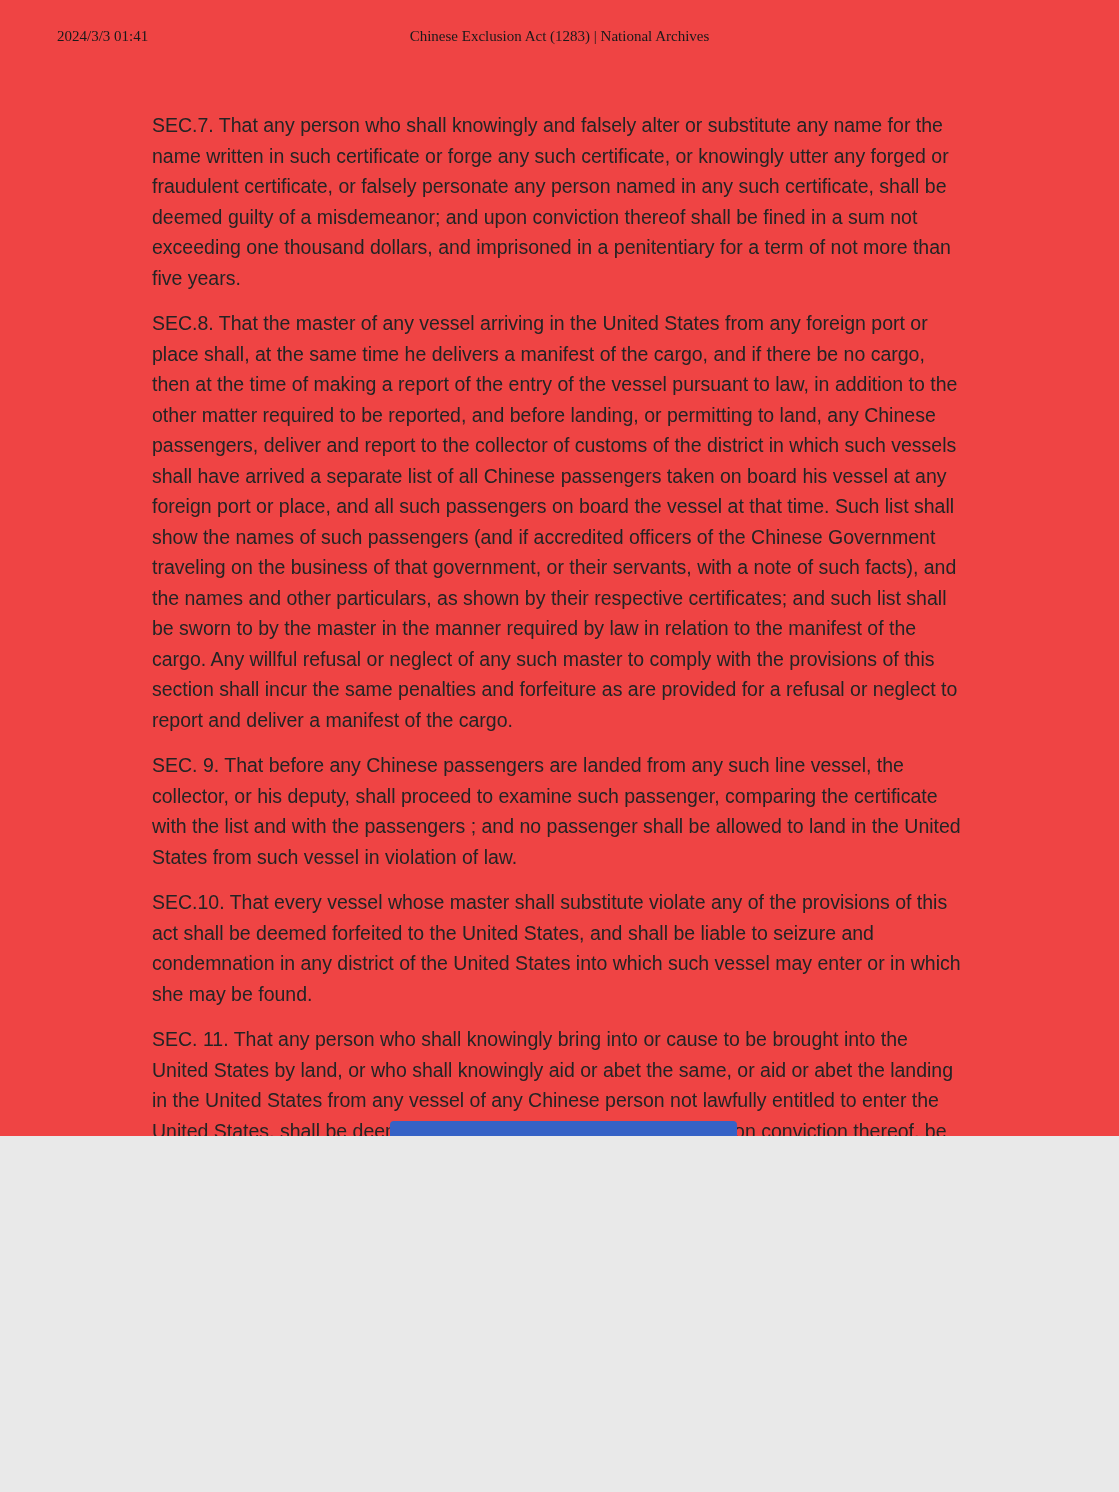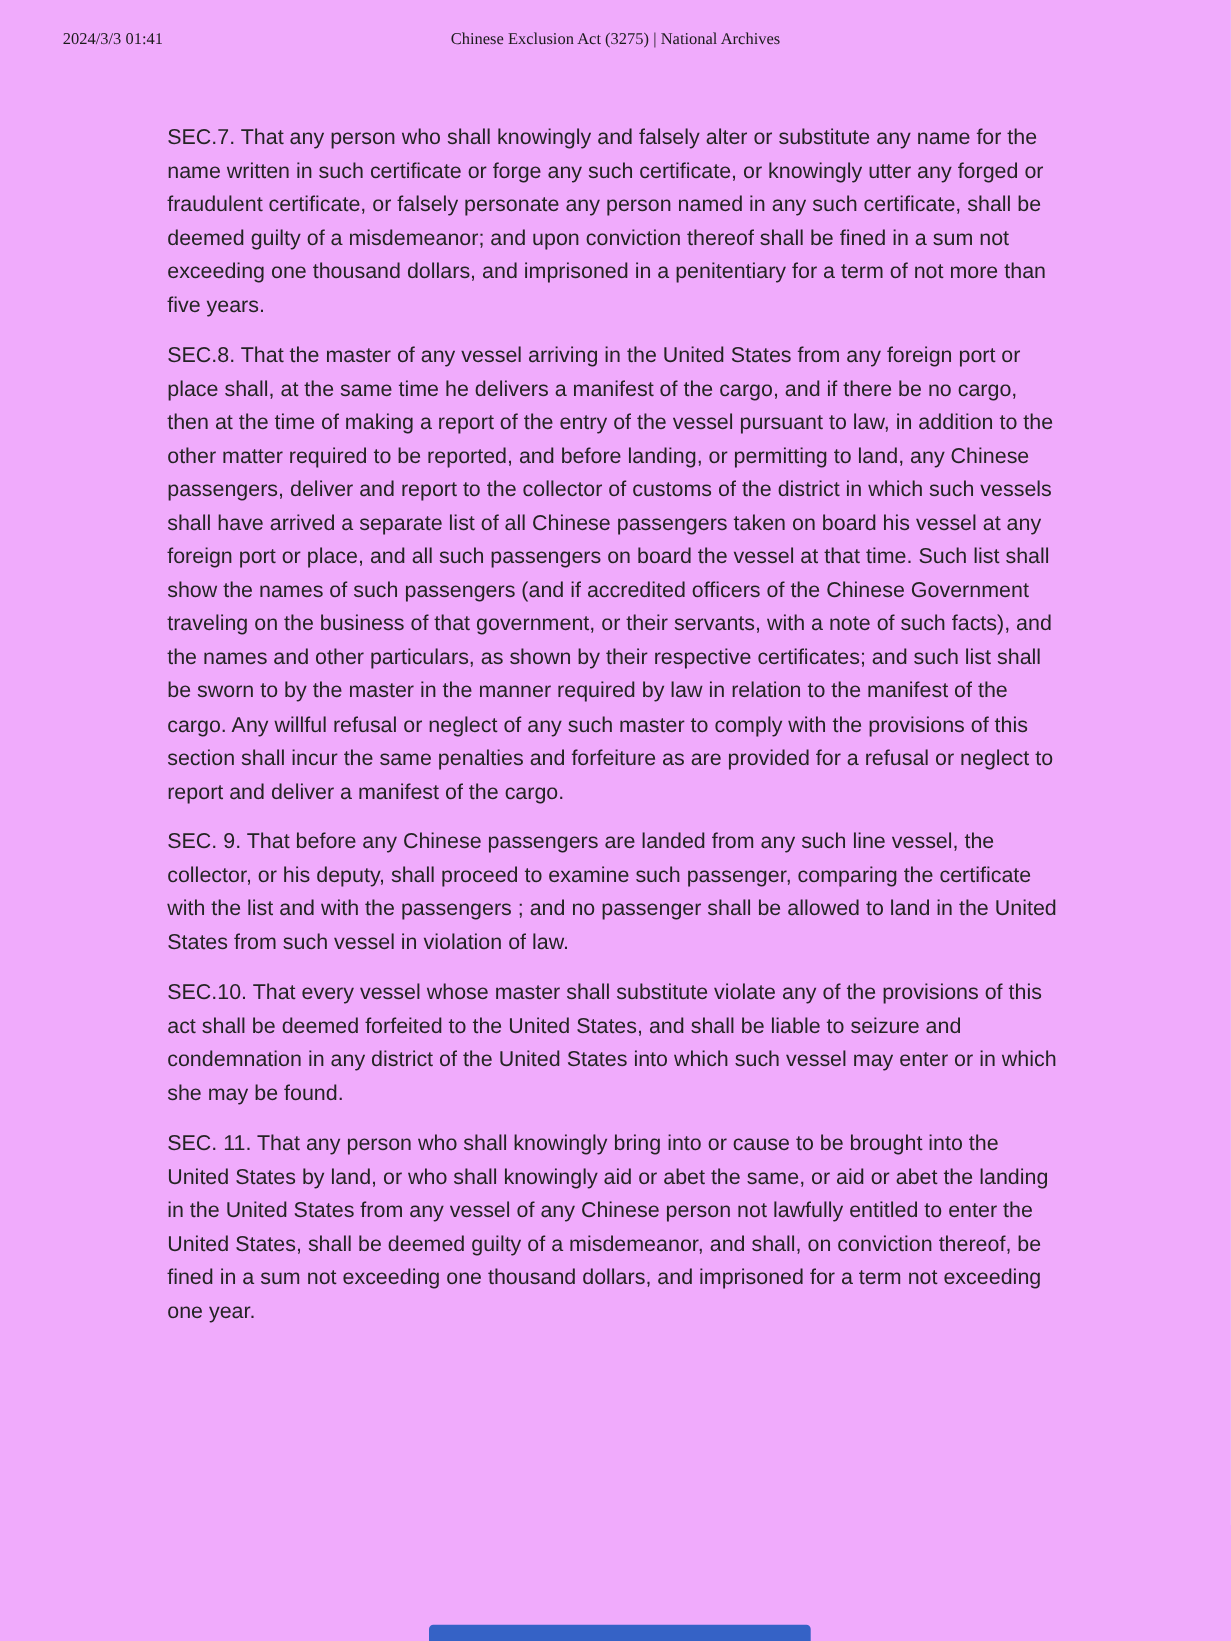--- a/index.html
+++ b/index.html
@@ -3,23 +3,23 @@
 <meta charset="utf-8">
 <style>
   html, body {
     margin: 0;
     padding: 0;
     background: #e9e9e9;
   }
   .page {
     position: relative;
     width: 1119px;
-    height: 1492px;
+    height: 1136px;
     margin: 0 auto;
-    background: #f0abfc;
+    background: #ef4444;
     overflow: hidden;
     font-family: "Liberation Sans", sans-serif;
   }
   .print-header {
     position: absolute;
     top: 28px;
     left: 0;
     right: 0;
     height: 22px;
     font-family: "Liberation Serif", serif;
@@ -63,21 +63,21 @@
     border-radius: 4px 4px 0 0;
   }
 </style>
 </head>
 <body>
 
 <div class="page">
 
   <div class="print-header">
     <span class="timestamp">2024/3/3 01:41</span>
-    <span class="doc-title">Chinese Exclusion Act (3275) | National Archives</span>
+    <span class="doc-title">Chinese Exclusion Act (1283) | National Archives</span>
   </div>
 
   <div class="content">
     <p>SEC.7. That any person who shall knowingly and falsely alter or substitute any name for the name written in such certificate or forge any such certificate, or knowingly utter any forged or fraudulent certificate, or falsely personate any person named in any such certificate, shall be deemed guilty of a misdemeanor; and upon conviction thereof shall be fined in a sum not exceeding one thousand dollars, and imprisoned in a penitentiary for a term of not more than five years.</p>
     <p>SEC.8. That the master of any vessel arriving in the United States from any foreign port or place shall, at the same time he delivers a manifest of the cargo, and if there be no cargo, then at the time of making a report of the entry of the vessel pursuant to law, in addition to the other matter required to be reported, and before landing, or permitting to land, any Chinese passengers, deliver and report to the collector of customs of the district in which such vessels shall have arrived a separate list of all Chinese passengers taken on board his vessel at any foreign port or place, and all such passengers on board the vessel at that time. Such list shall show the names of such passengers (and if accredited officers of the Chinese Government traveling on the business of that government, or their servants, with a note of such facts), and the names and other particulars, as shown by their respective certificates; and such list shall be sworn to by the master in the manner required by law in relation to the manifest of the cargo. Any willful refusal or neglect of any such master to comply with the provisions of this section shall incur the same penalties and forfeiture as are provided for a refusal or neglect to report and deliver a manifest of the cargo.</p>
     <p>SEC. 9. That before any Chinese passengers are landed from any such line vessel, the collector, or his deputy, shall proceed to examine such passenger, comparing the certificate with the list and with the passengers ; and no passenger shall be allowed to land in the United States from such vessel in violation of law.</p>
     <p>SEC.10. That every vessel whose master shall substitute violate any of the provisions of this act shall be deemed forfeited to the United States, and shall be liable to seizure and condemnation in any district of the United States into which such vessel may enter or in which she may be found.</p>
     <p>SEC. 11. That any person who shall knowingly bring into or cause to be brought into the United States by land, or who shall knowingly aid or abet the same, or aid or abet the landing in the United States from any vessel of any Chinese person not lawfully entitled to enter the United States, shall be deemed guilty of a misdemeanor, and shall, on conviction thereof, be fined in a sum not exceeding one thousand dollars, and imprisoned for a term not exceeding one year.</p>
   </div>
 

